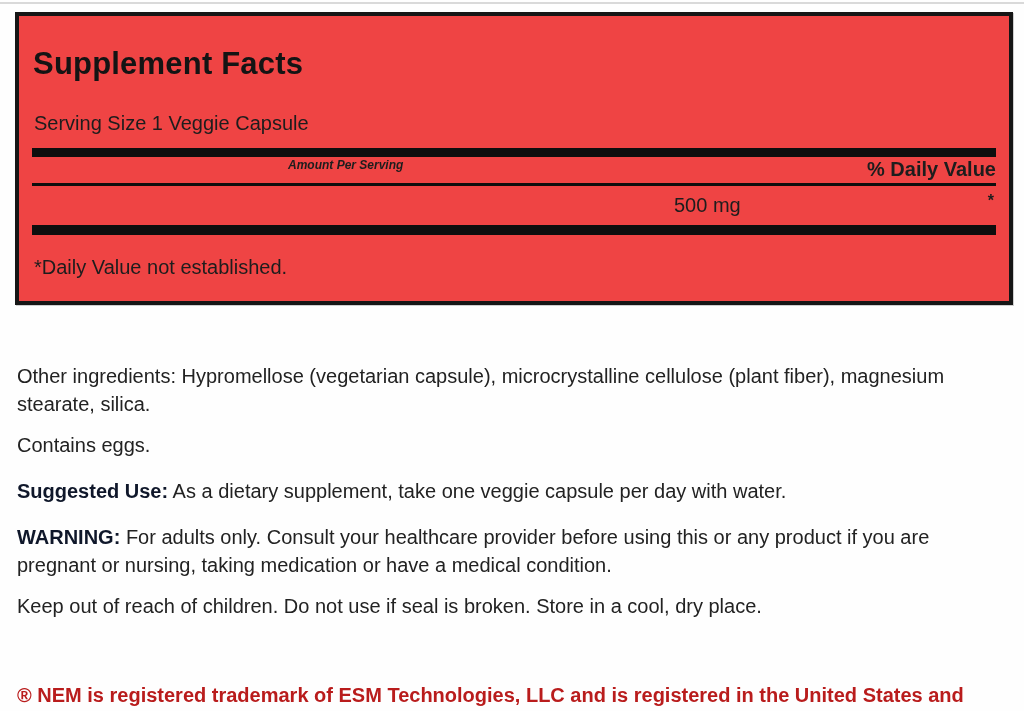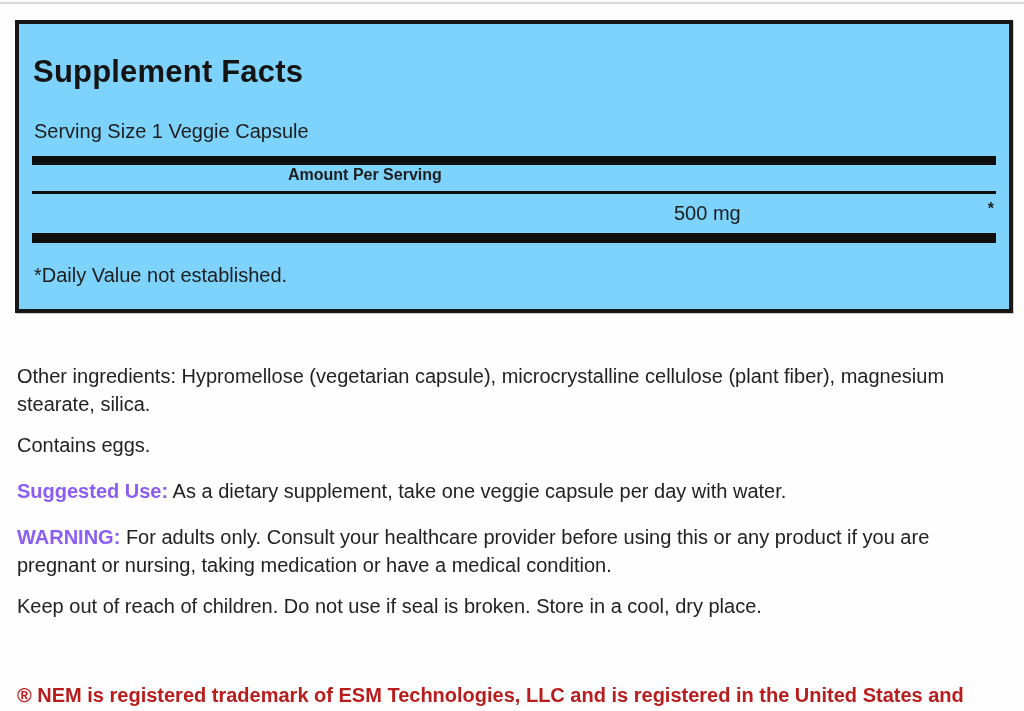--- a/index.html
+++ b/index.html
@@ -16,24 +16,24 @@
     overflow: hidden;
   }
   .top-artifact {
     position: absolute;
     top: 2px; left: 0;
     width: 1024px; height: 2px;
     background: #d9d9d9;
   }
   .facts-box {
     position: absolute;
-    left: 15px; top: 20px;
+    left: 15px; top: 12px;
     width: 990px; height: 285px;
     border: 4px solid #161616;
-    background: #7dd3fc;
+    background: #ef4444;
     box-shadow: 1px 1px 0 #cfcfcf;
   }
   .facts-box * { position: absolute; }
   .panel-title {
     left: 14px; top: 30px;
     font-size: 31px;
     font-weight: bold;
     letter-spacing: 0.2px;
     color: #141414;
     white-space: nowrap;
@@ -46,23 +46,24 @@
   .bar {
     left: 13px;
     width: 964px;
     background: #0e0e0e;
   }
   .bar-top    { top: 132px; height: 9px; }
   .bar-thin   { top: 167px; height: 3px; }
   .bar-bottom { top: 209px; height: 10px; }
   .col-amount {
     left: 269px; top: 142px;
-    font-size: 16px;
+    font-size: 12px;
     font-weight: bold;
     white-space: nowrap;
+    font-style: italic;
   }
   .col-dv {
     right: 13px; top: 142px;
     font-size: 20px;
     font-weight: bold;
     white-space: nowrap;
   }
   .row-name {
     left: 15px; top: 178px;
     font-size: 20px;
@@ -85,21 +86,21 @@
   }
   .para {
     position: absolute;
     left: 17px;
     width: 988px;
     font-size: 20px;
     line-height: 28px;
     color: #222222;
     margin-top: 32px;
   }
-  .para b { color: #8b5cf6; }
+  .para b { color: #0f172a; }
   .p-other     { top: 330px; }
   .p-contains  { top: 399px; }
   .p-suggested { top: 445px; }
   .p-warning   { top: 491px; }
   .p-storage   { top: 560px; }
   .p-trademark {
     top: 649px;
     width: 1002px;
     font-weight: bold;
     color: #b91c1c;
@@ -110,20 +111,21 @@
 
 <div class="top-artifact"></div>
 
 <div class="facts-box">
   <div class="panel-title">Supplement Facts</div>
   <div class="serving-size">Serving Size 1 Veggie Capsule</div>
 
   <div class="bar bar-top"></div>
 
   <div class="col-amount">Amount Per Serving</div>
+  <div class="col-dv">% Daily Value</div>
 
   <div class="bar bar-thin"></div>
 
   <div class="row-amount">500 mg</div>
   <div class="row-dv">*</div>
 
   <div class="bar bar-bottom"></div>
 
   <div class="footnote">*Daily Value not established.</div>
 </div>

